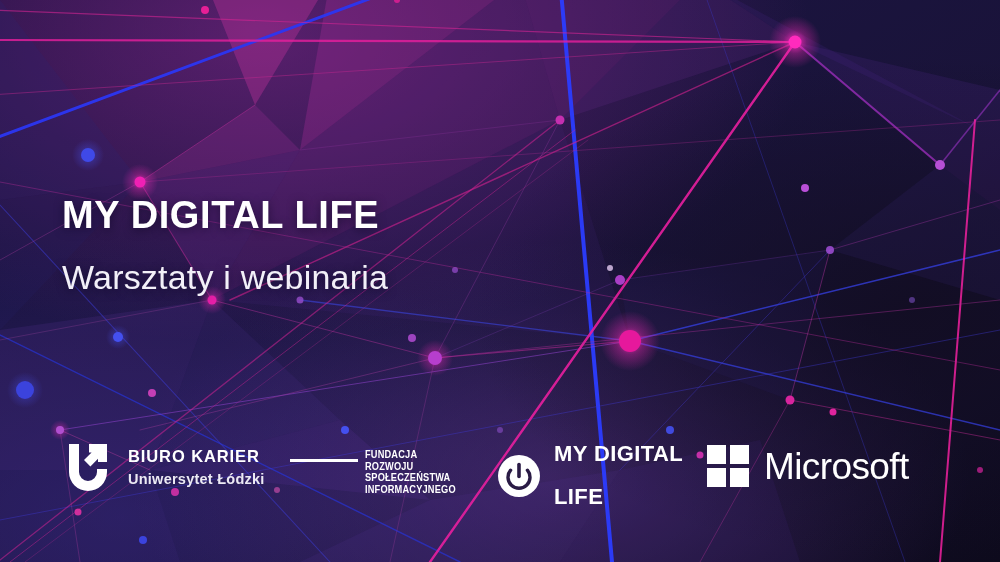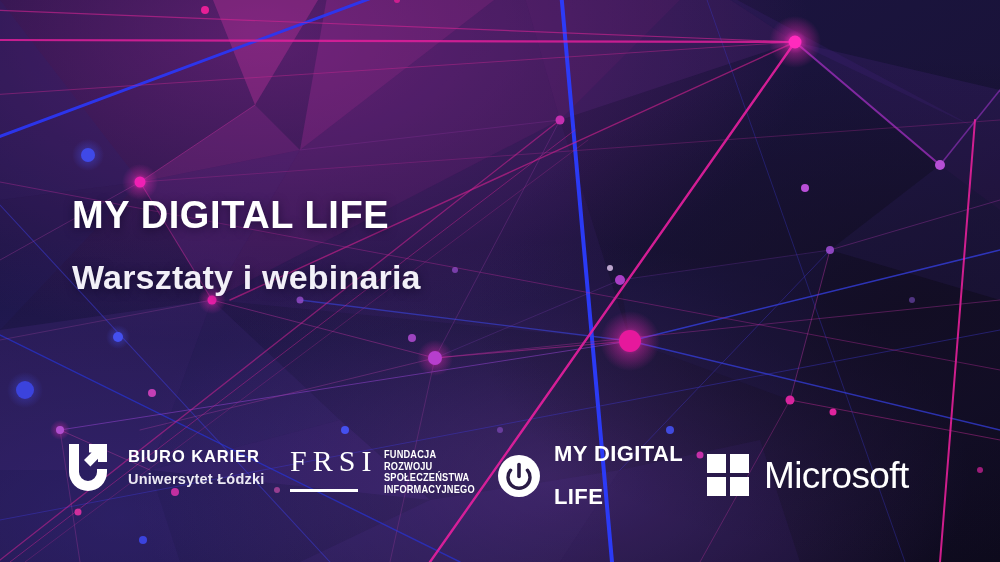--- a/index.html
+++ b/index.html
@@ -5,29 +5,29 @@
   html,body{margin:0;padding:0;background:#0d0a1e;}
   #stage{
     position:relative;width:1000px;height:562px;overflow:hidden;
     background:#110d24;
     font-family:"Liberation Sans", sans-serif;
     -webkit-font-smoothing:antialiased;
   }
   #bg{position:absolute;inset:0;width:1000px;height:562px;}
   
   .headline{
-    position:absolute;left:72px;top:196px;z-index:40;
+    position:absolute;left:62px;top:196px;z-index:40;
   }
   .title{
     font-size:38px;font-weight:bold;color:#ffffff;letter-spacing:.6px;
     line-height:1;margin:0;white-space:nowrap;
     text-shadow:0 2px 10px rgba(10,6,30,.55);
   }
   .subtitle{
-    font-size:34px;font-weight:700;color:#f2f0f8;letter-spacing:.2px;
+    font-size:34px;font-weight:400;color:#f2f0f8;letter-spacing:.2px;
     line-height:1;margin:26px 0 5px 0;white-space:nowrap;
     text-shadow:0 2px 10px rgba(10,6,30,.55);
   }
   
   .logobar{position:absolute;left:0;top:436px;width:1000px;height:76px;z-index:45;}
   .logo{position:absolute;display:flex;align-items:center;}
 
   
   #logo-bk{left:62px;top:4px;}
   #logo-bk .mark{width:52px;height:54px;margin-right:14px;flex:none;}
@@ -54,21 +54,21 @@
 
   
   #logo-mdl{left:497px;top:6px;}
   #logo-mdl .pwr{width:44px;height:44px;margin-right:13px;flex:none;}
   #logo-mdl .txt{display:flex;flex-direction:column;gap:19px;}
   #logo-mdl .txt span{
     font-size:22px;font-weight:bold;color:#fff;letter-spacing:.4px;line-height:24px;
   }
 
   
-  #logo-ms{left:707px;top:18px;}
+  #logo-ms{left:707px;top:9px;}
   #logo-ms .grid{
     width:42px;height:42px;display:grid;grid-template-columns:1fr 1fr;grid-template-rows:1fr 1fr;
     gap:4px;margin-right:15px;flex:none;
   }
   #logo-ms .grid i{display:block;background:#fff;}
   #logo-ms .word{font-size:37px;font-weight:400;color:#fff;letter-spacing:-.6px;line-height:1;}
 </style>
 </head>
 <body>
 
@@ -250,21 +250,20 @@
         <path d="M27 4 h18 v18 h-9 v-3.2 l-7.6 7.6 -6.4 -6.4 7.6 -7.6 h-2.6 z" fill="#ffffff"></path>
       </svg>
       <div class="txt">
         <span class="l1">BIURO KARIER</span>
         <span class="l2">Uniwersytet Łódzki</span>
       </div>
     </div>
 
     <div class="logo" id="logo-frsi">
       <div class="frsi-left">
-        <span class="frsi-word">FRSI</span>
         <span class="frsi-rule"></span>
       </div>
       <div class="frsi-right">
         <span>FUNDACJA</span>
         <span>ROZWOJU</span>
         <span>SPOŁECZEŃSTWA</span>
         <span>INFORMACYJNEGO</span>
       </div>
     </div>
 

